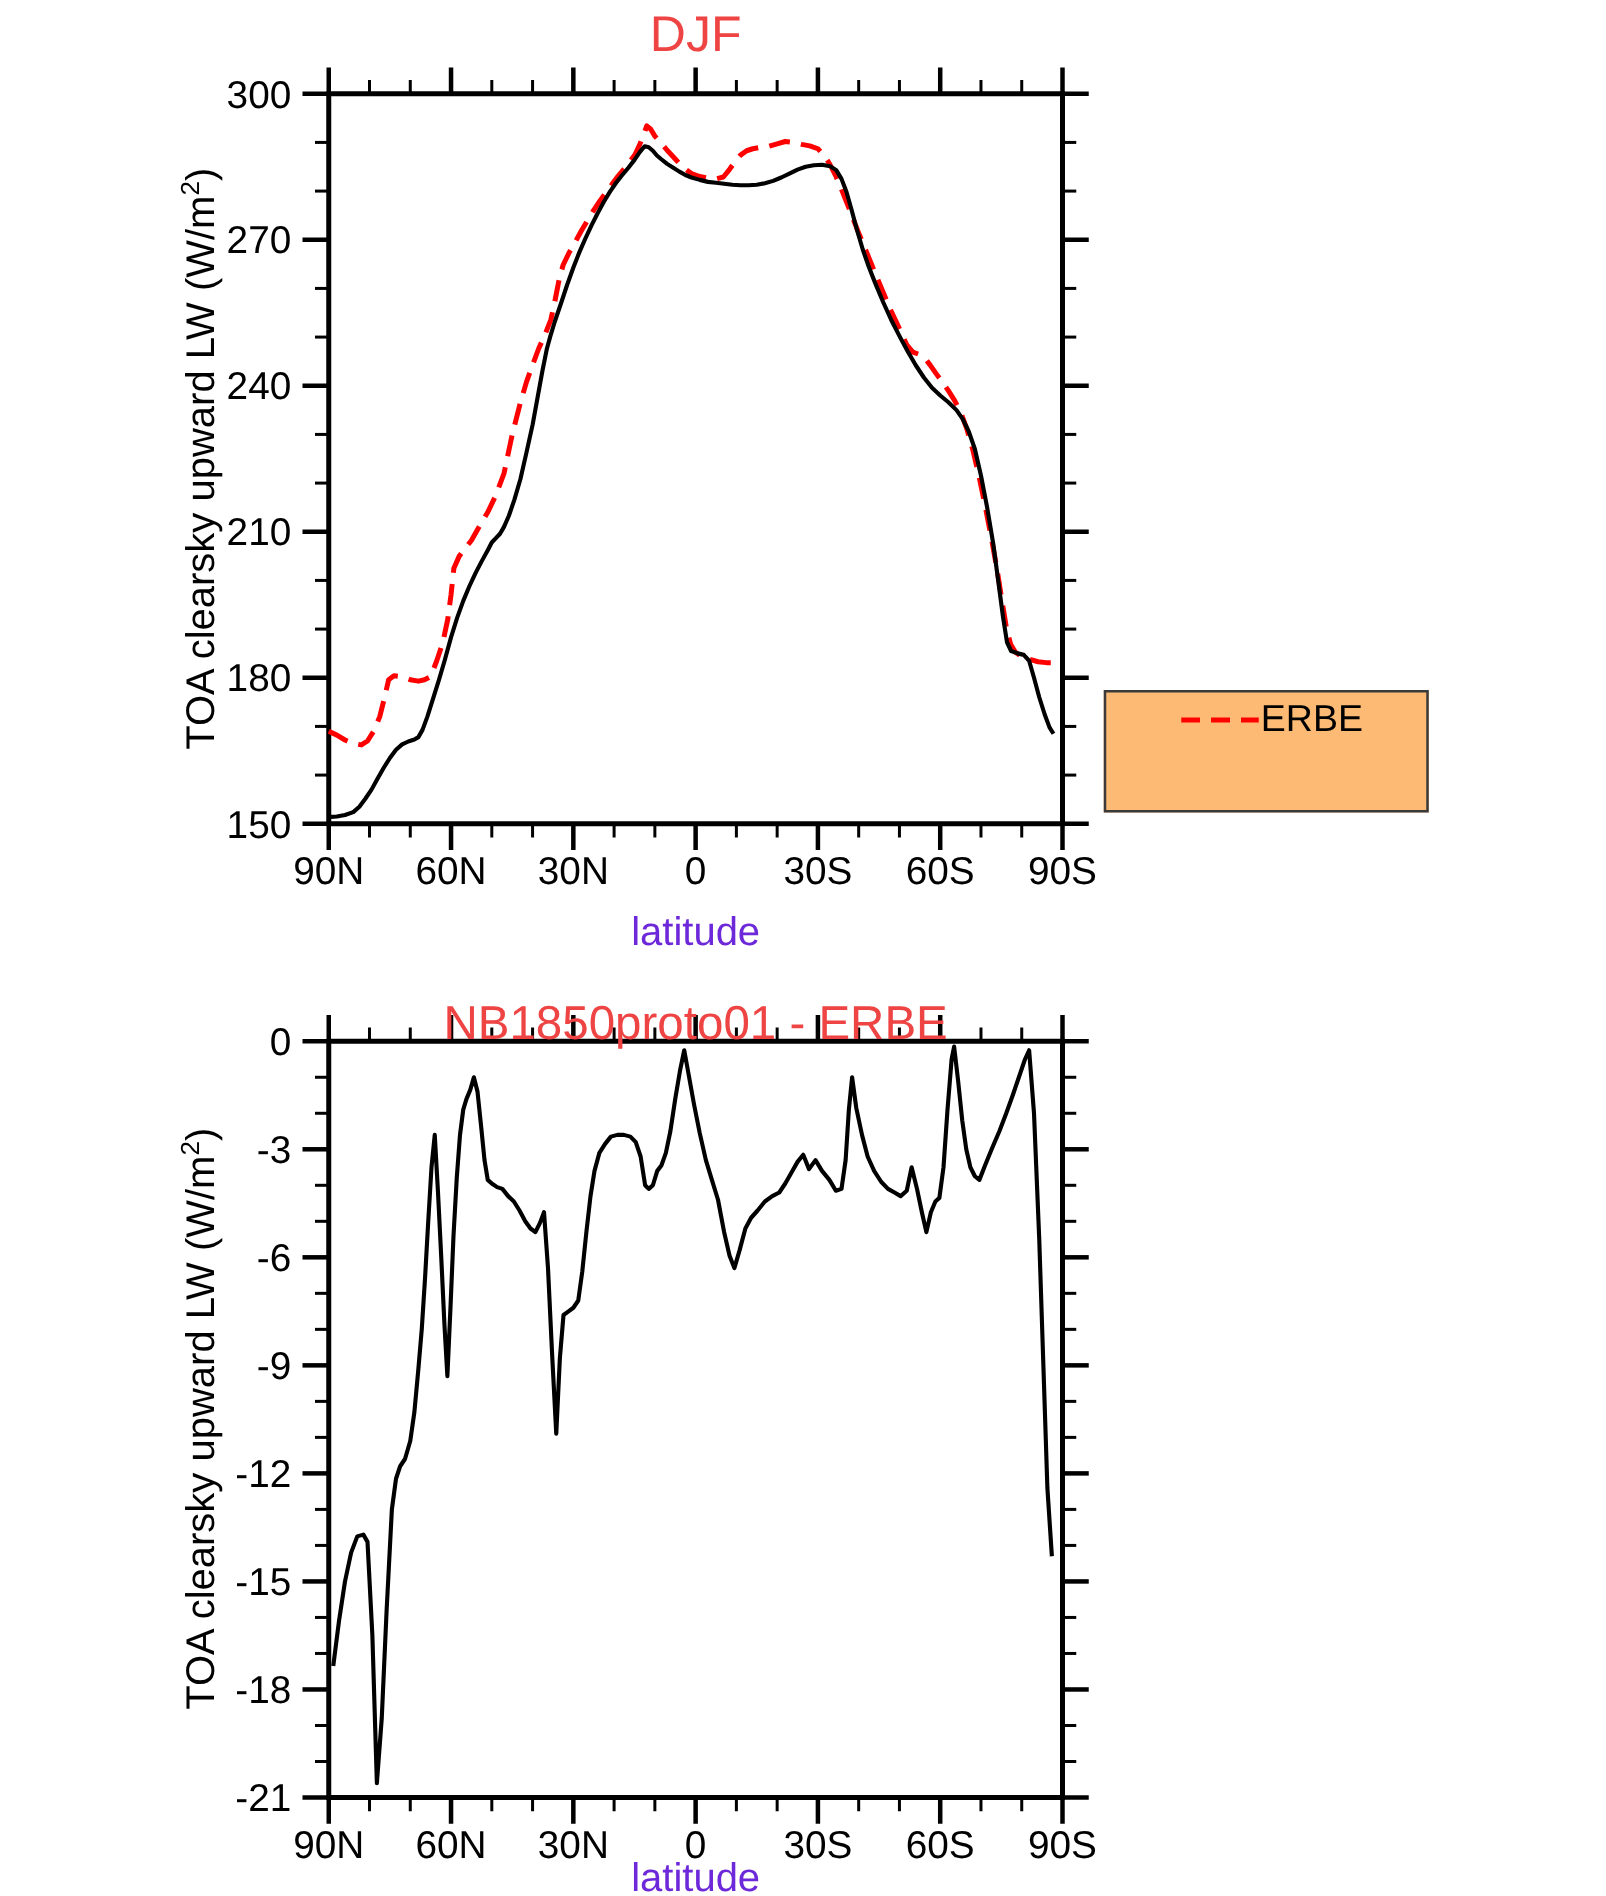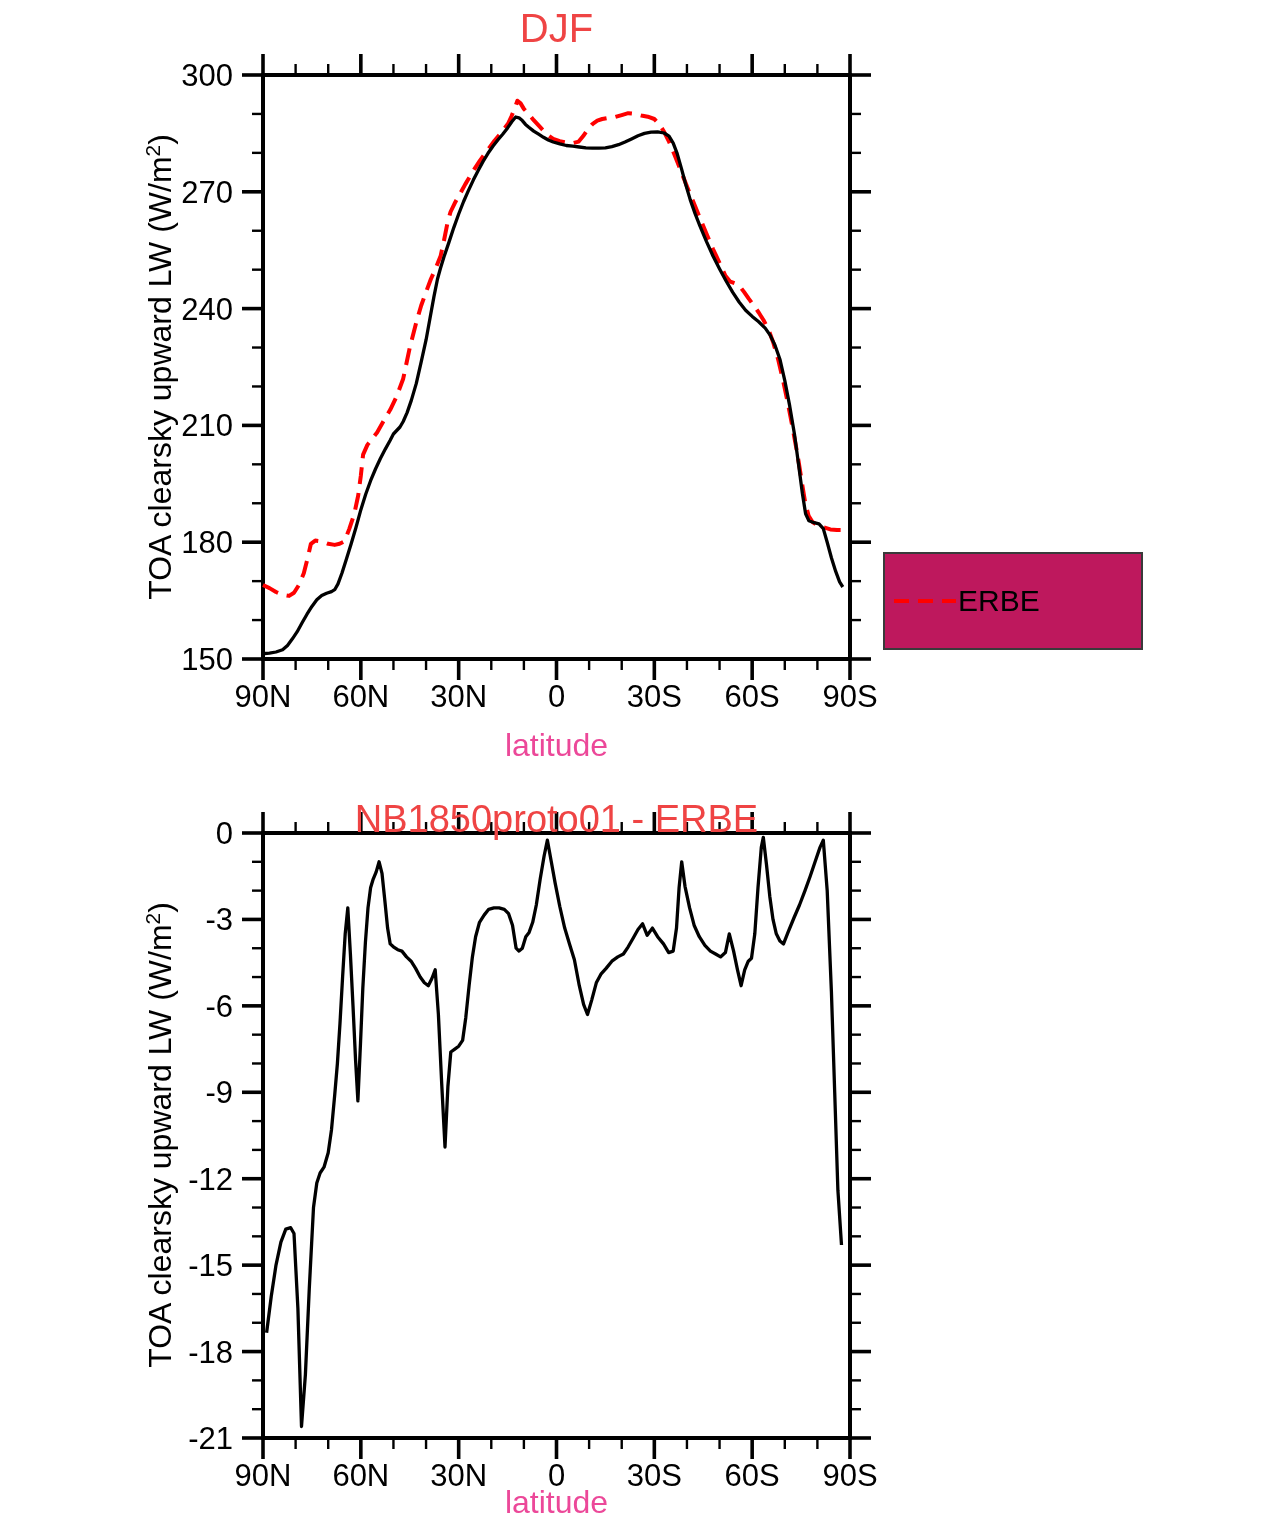--- a/index.html
+++ b/index.html
@@ -21,21 +21,21 @@
     white-space: nowrap;
   }
   #title-top { top: 6px; font-size: 40px; }
   #title-bottom { top: 762px; font-size: 38px; margin-top: 36px; }
   .x-label {
     position: absolute;
     left: 263px;
     width: 587px;
     text-align: center;
     font-size: 32px;
-    color: #ec4899;
+    color: #6d28d9;
   }
   #xlabel-top { top: 727px; }
   #xlabel-bottom { top: 1484px; }
   .y-label-anchor { position: absolute; width: 0; height: 0; }
   #ylabel-top { left: 160px; top: 367px; }
   #ylabel-bottom { left: 160px; top: 1135px; }
   .y-label-anchor .rot {
     position: absolute;
     transform: translate(-50%, -50%) rotate(-90deg);
     white-space: nowrap;
@@ -43,23 +43,22 @@
     color: #000;
   }
   .y-label-anchor sup { font-size: 0.65em; }
   .legend {
     position: absolute;
     left: 883px;
     top: 552px;
     width: 256px;
     height: 94px;
     border: 2px solid #3a3a3a;
-    background: #be185d;
+    background: #fdba74;
     display: flex;
-    flex-direction: column;
     justify-content: space-around;
   }
   .legend-row { display: flex; align-items: center; height: 44px; }
   .legend-sample { width: 62px; height: 4px; margin-left: 9px; flex: none; }
   .legend-sample.dashed-red {
     background: repeating-linear-gradient(to right, #ff0000 0 15px, transparent 15px 24px);
   }
   .legend-sample.solid-black { background: #000000; }
   .legend-label { font-size: 30px; color: #000; margin-left: 2px; white-space: nowrap; }
 </style>

